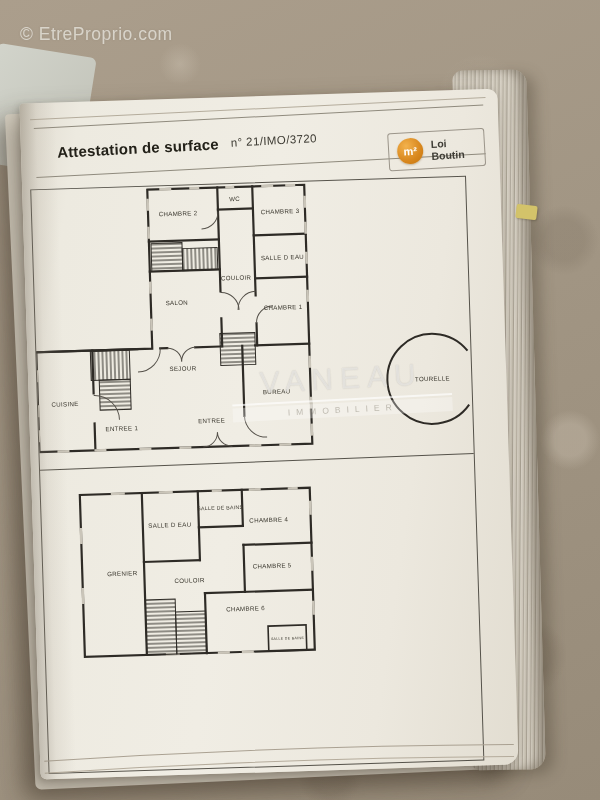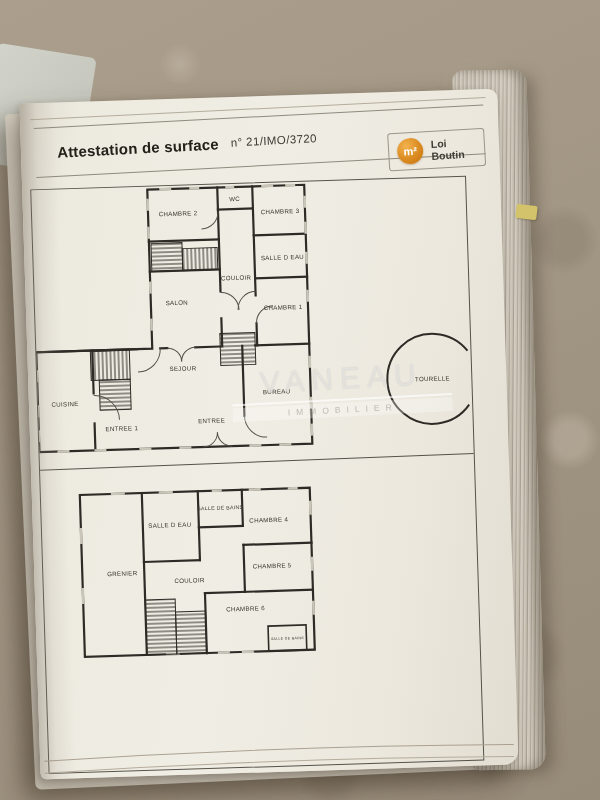--- a/index.html
+++ b/index.html
@@ -66,20 +66,21 @@
     text-shadow:0 0 1px rgba(125,118,105,.45);border-bottom:2px solid rgba(255,255,255,.65);
     padding-bottom:3px;}
   .agency-tagline{margin-top:2px;font-size:8.5px;letter-spacing:6px;color:rgba(148,142,130,.55);
     background:rgba(255,255,255,.30);padding:2px 0;}
   .page-bottom-lines{position:absolute;left:4px;bottom:2px;width:470px;height:26px;z-index:5;}
 </style>
 </head>
 <body>
 
 <div class="scene">
+  <div class="site-watermark">© EtreProprio.com</div>
   <div class="book-corner"></div>
   <div class="under-page"></div>
   <div class="page-stack"></div>
   <div class="sticky-tab"></div>
 
   <div class="page">
     <div class="top-rule"></div>
 
     <div class="doc-header">
       <span class="doc-title">Attestation de surface</span>

